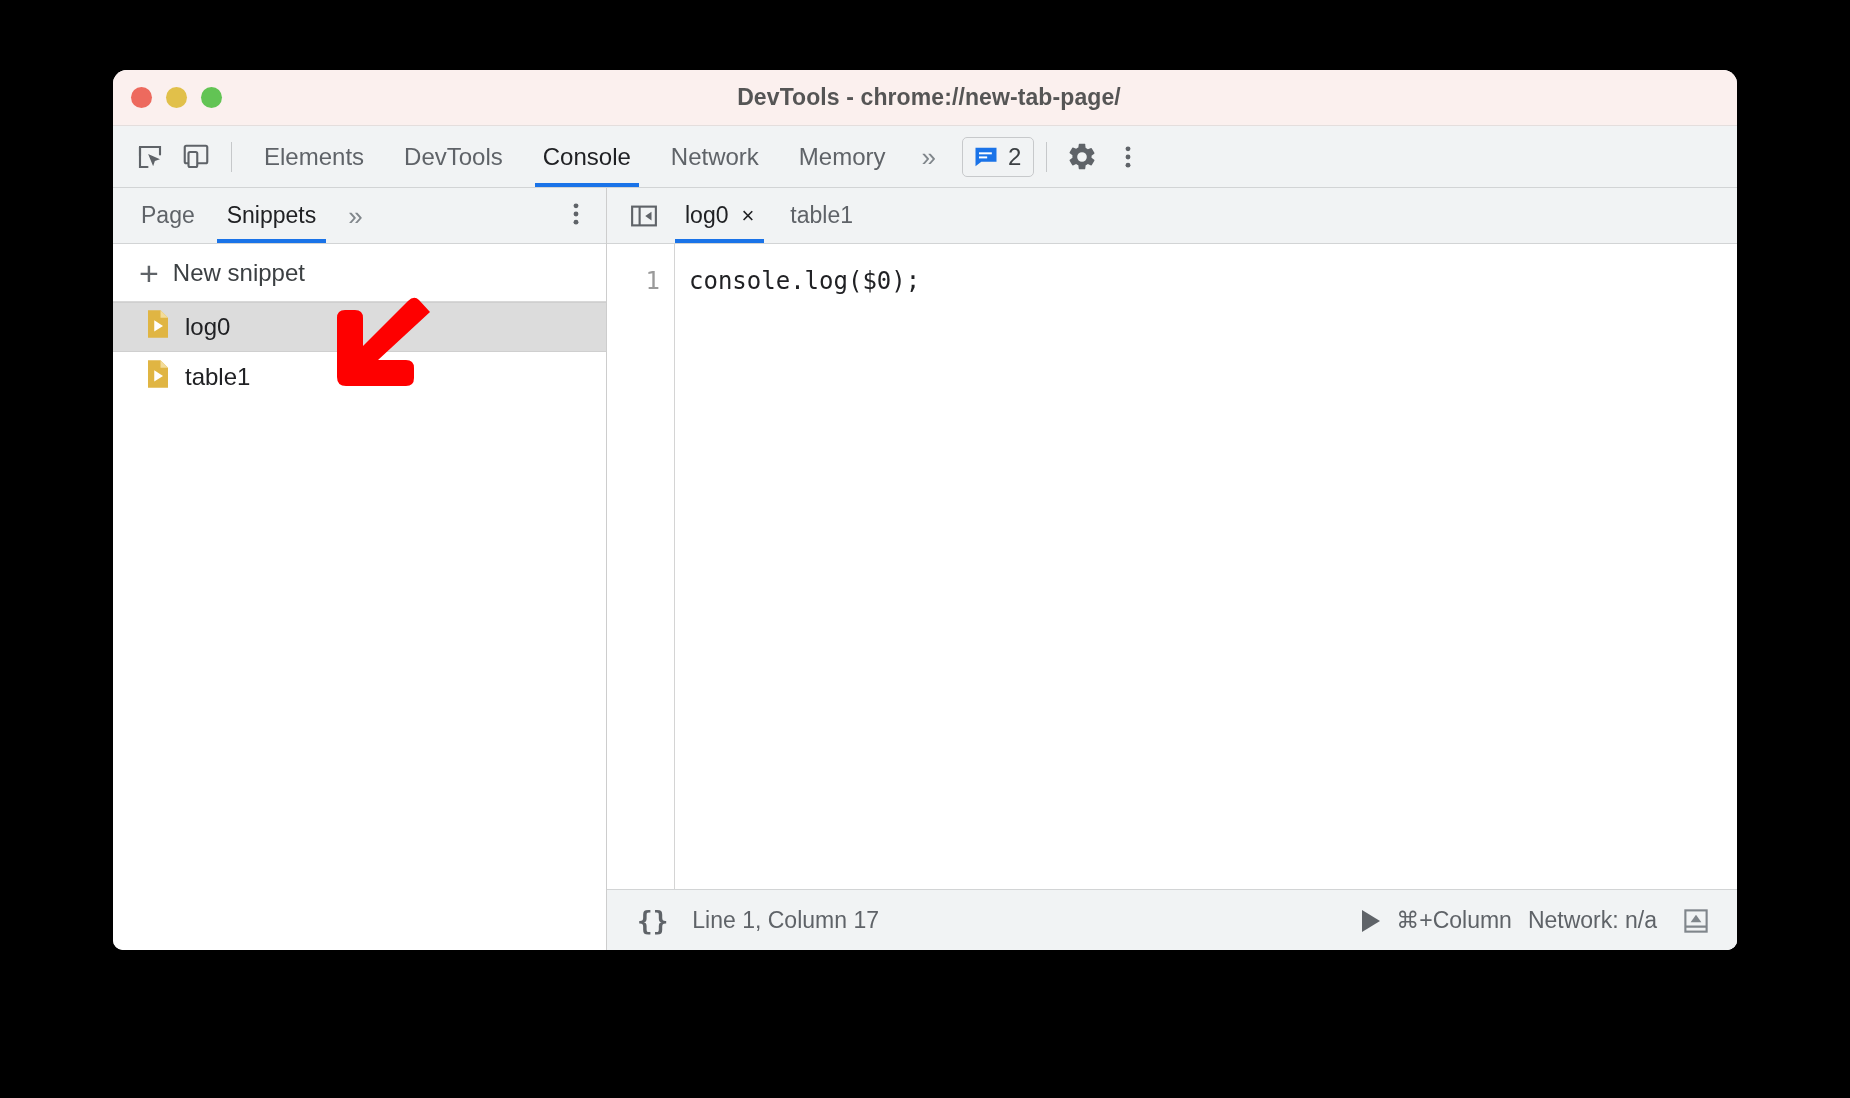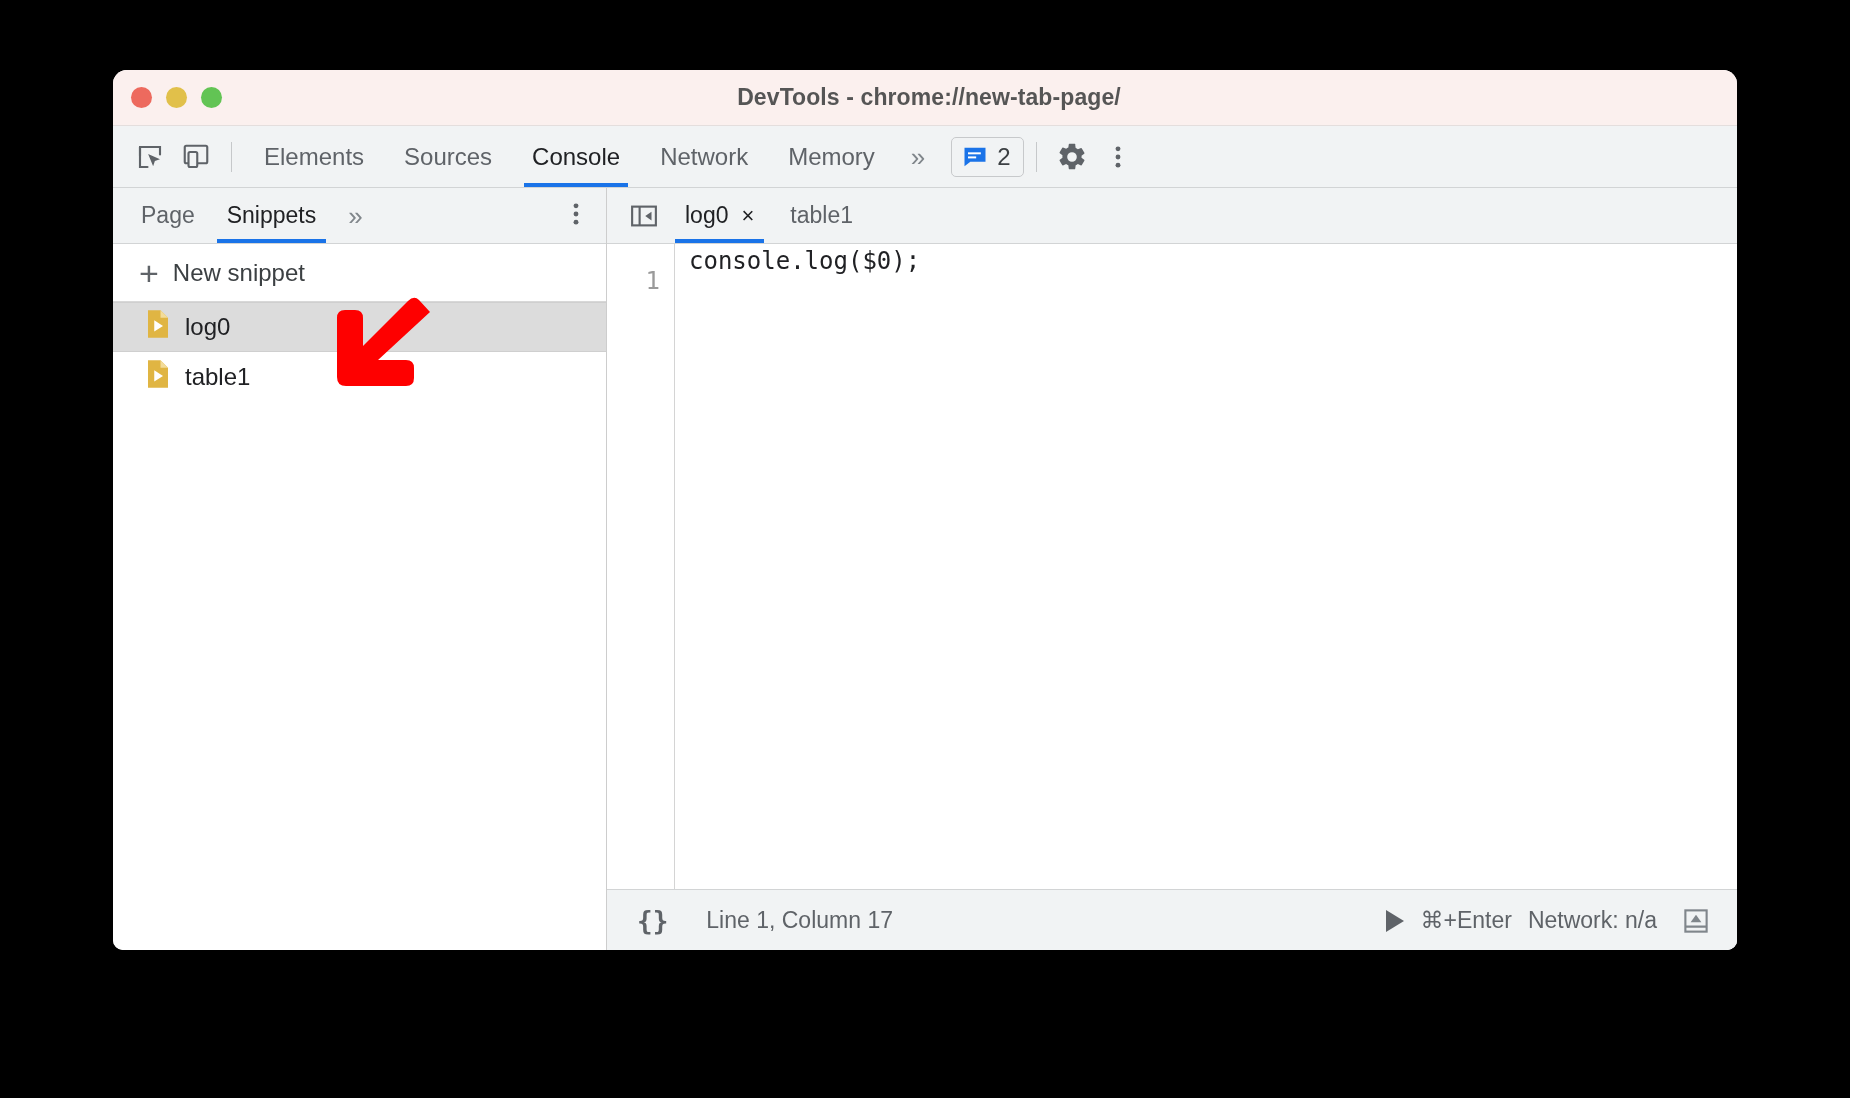--- a/index.html
+++ b/index.html
@@ -282,20 +282,21 @@
     padding-right: 14px;
   }
   #gutter .lnum {
     font-family: "DejaVu Sans Mono", monospace;
     font-size: 24px;
     color: #9a9a9a;
     line-height: 34px;
   }
   #code-lines {
     flex: 1;
+    padding-top: 20px;
     padding-left: 14px;
   }
   #code-lines .codeline {
     font-family: "DejaVu Sans Mono", monospace;
     font-size: 24px;
     color: #202124;
     line-height: 34px;
     white-space: pre;
   }
 
@@ -313,21 +314,21 @@
     font-family: "DejaVu Sans Mono", monospace;
     font-size: 26px;
     color: #5f6368;
     margin-left: 30px;
     cursor: pointer;
     font-weight: bold;
   }
   #cursor-pos {
     font-size: 23px;
     color: #5f6368;
-    margin-left: 38px;
+    margin-left: 24px;
   }
   #status-right {
     margin-left: auto;
     display: flex;
     align-items: center;
     gap: 16px;
     margin-right: 26px;
   }
   #run-shortcut {
     font-size: 23px;
@@ -382,21 +383,21 @@
     </div>
     <div class="tb-icon-btn">
       <svg width="30" height="30" viewBox="0 0 24 24" fill="none">
         <rect x="3" y="3" width="18" height="14" rx="1.2" stroke="#5f6368" stroke-width="1.7"></rect>
         <rect x="6" y="8" width="7" height="12" rx="1.2" fill="#f1f3f4" stroke="#5f6368" stroke-width="1.7"></rect>
       </svg>
     </div>
     <div class="tb-sep"></div>
 
     <div class="main-tab">Elements</div>
-    <div class="main-tab">Sources</div>
+    <div class="main-tab">DevTools</div>
     <div class="main-tab active">Console</div>
     <div class="main-tab">Network</div>
     <div class="main-tab">Memory</div>
     <div class="chev-more">»</div>
 
     <div id="issues-badge">
       <svg width="28" height="28" viewBox="0 0 24 24">
         <path d="M3 4h18v12H8l-5 4z" fill="#1a73e8"></path>
         <rect x="6" y="8" width="11" height="1.7" fill="#ffffff"></rect>
         <rect x="6" y="11.5" width="7" height="1.7" fill="#ffffff"></rect>
@@ -489,21 +490,21 @@
         <div id="code-lines">
           <div class="codeline">console.log($0);</div>
         </div>
       </div>
 
       <div id="statusbar">
         <div id="pretty-print">{}</div>
         <div id="cursor-pos">Line 1, Column 17</div>
         <div id="status-right">
           <div class="play-tri"></div>
-          <div id="run-shortcut">⌘+Enter</div>
+          <div id="run-shortcut">⌘+Column</div>
           <div id="coverage">Network: n/a</div>
           <div style="display:flex;align-items:center;cursor:pointer;">
             <svg width="30" height="30" viewBox="0 0 24 24">
               <rect x="3.5" y="3.5" width="17" height="17" fill="none" stroke="#80868b" stroke-width="1.7"></rect>
               <line x1="3.5" y1="16.5" x2="20.5" y2="16.5" stroke="#80868b" stroke-width="1.7"></line>
               <path d="M12 7l4.3 6H7.7z" fill="#80868b"></path>
             </svg>
           </div>
         </div>
       </div>

